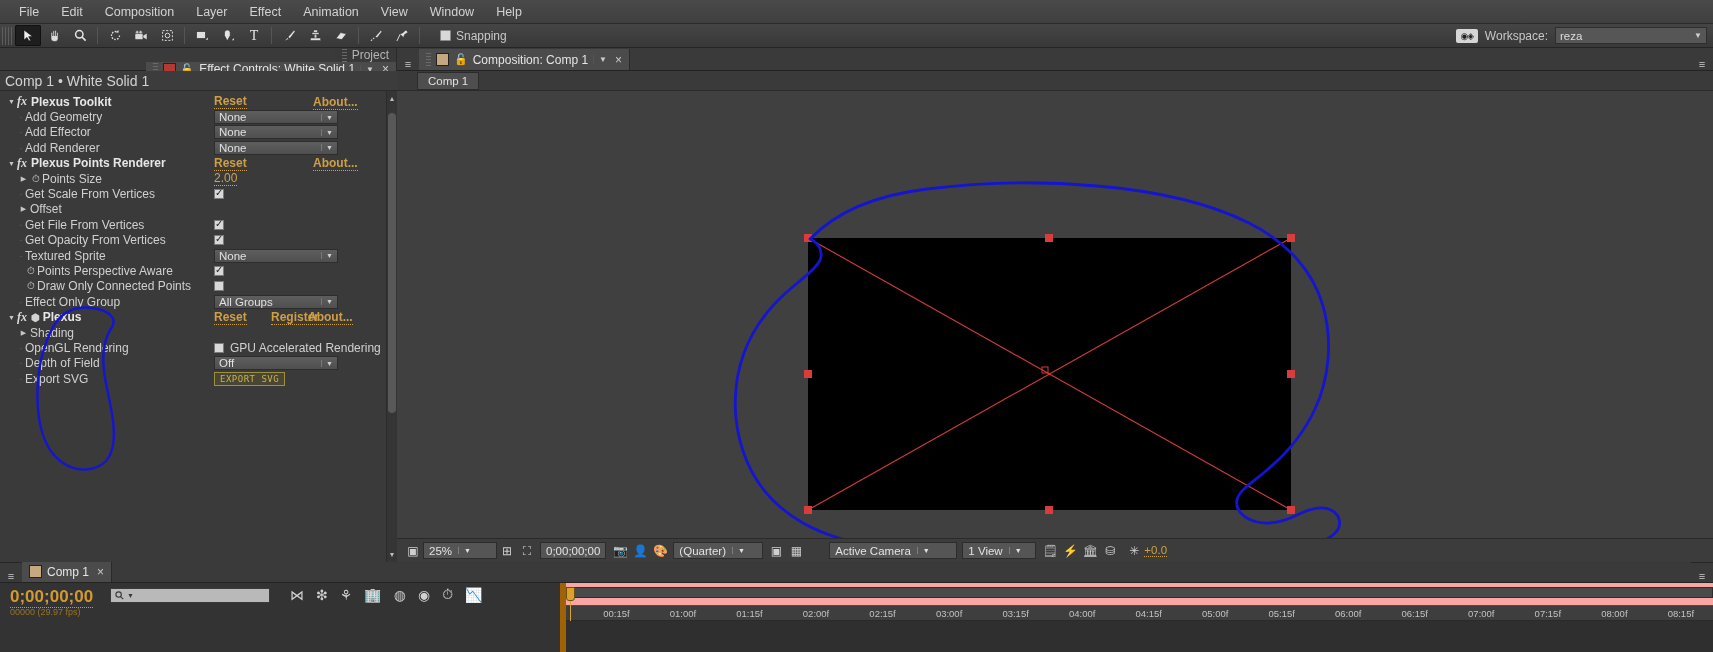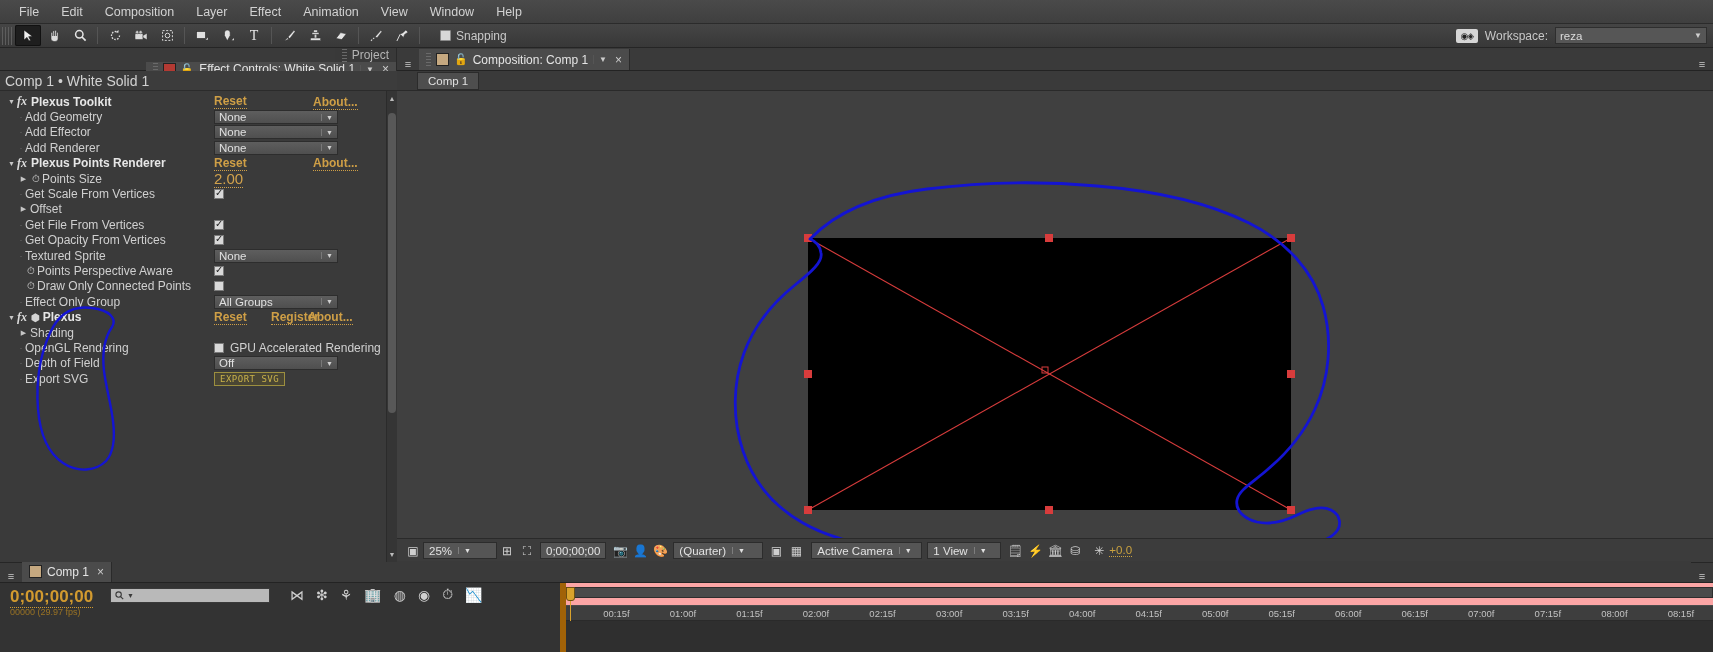--- a/index.html
+++ b/index.html
@@ -78,21 +78,21 @@
   .tw.empty { visibility:hidden; }
   .fx { font-style:italic; font-family:"Liberation Serif",serif; font-size:12px; color:#dcdcdc; margin-right:4px; }
   .cube { font-size:10px; margin-right:3px; color:#d4d4d4; }
   .stopw { font-size:10px; color:#cfcfcf; width:12px; display:flex; justify-content:center; }
   .bullet { width:8px; color:#6e6e6e; font-size:9px; text-align:center; }
   .pname { white-space:nowrap; }
   .row .v { position:absolute; left:214px; display:flex; align-items:center; }
   .row { position:relative; }
 
   .link { color:#cf9f46; text-decoration:none; border-bottom:1px dotted #cf9f46; font-size:12px; }
-  .val-num { color:#d2a24c; border-bottom:1px dotted #d2a24c; font-size:15px;text-align:right; }
+  .val-num { color:#d2a24c; border-bottom:1px dotted #d2a24c; font-size:12px;text-align:right; }
 
   .dd { width:124px; height:14px; background:linear-gradient(#5e5e5e,#4f4f4f);
         border:1px solid #2d2d2d; display:flex; align-items:center; padding:0 4px;
         font-size:11.5px; color:#e0e0e0; }
   .dd .a { margin-left:auto; font-size:7px; color:#d0d0d0; border-left:1px solid #787878; padding-left:4px; }
   .chk { width:10px; height:10px; background:#d9d9d9; border:1px solid #7a7a7a; position:relative; }
   .chk.on:after { content:"✓"; position:absolute; left:0px; top:-3px; font-size:10px; color:#232323; }
   .gpu { display:flex; align-items:center; gap:6px; font-size:12px; color:#d0d0d0; }
   .svgbtn { background:#4a4634; border:1px solid #9c8f3f; color:#c9b24a;
             font-size:9px; letter-spacing:.5px; padding:1px 5px; font-family:"DejaVu Sans Mono",monospace; }
@@ -541,21 +541,21 @@
         </div>
         <div class="vb-ico" style="margin-left:4px;">📷</div>
         <div class="vb-ico">👤</div>
         <div class="vb-ico">🎨</div>
         <div class="vbbox" style="width:90px;margin-left:3px;">
           <span>(Quarter)</span>
           <span class="a">▼</span>
         </div>
         <div class="vb-ico" style="margin-left:3px;">▣</div>
         <div class="vb-ico">▦</div>
-        <div class="vbbox" style="width:111px;margin-left:5px;">
+        <div class="vbbox" style="width:128px;margin-left:23px;">
           <span>Active Camera</span>
           <span class="a">▼</span>
         </div>
         <div class="vbbox" style="width:74px;margin-left:5px;">
           <span>1 View</span>
           <span class="a">▼</span>
         </div>
         <div class="vb-ico" style="margin-left:4px;">🗒</div>
         <div class="vb-ico">⚡</div>
         <div class="vb-ico">🏛</div>

